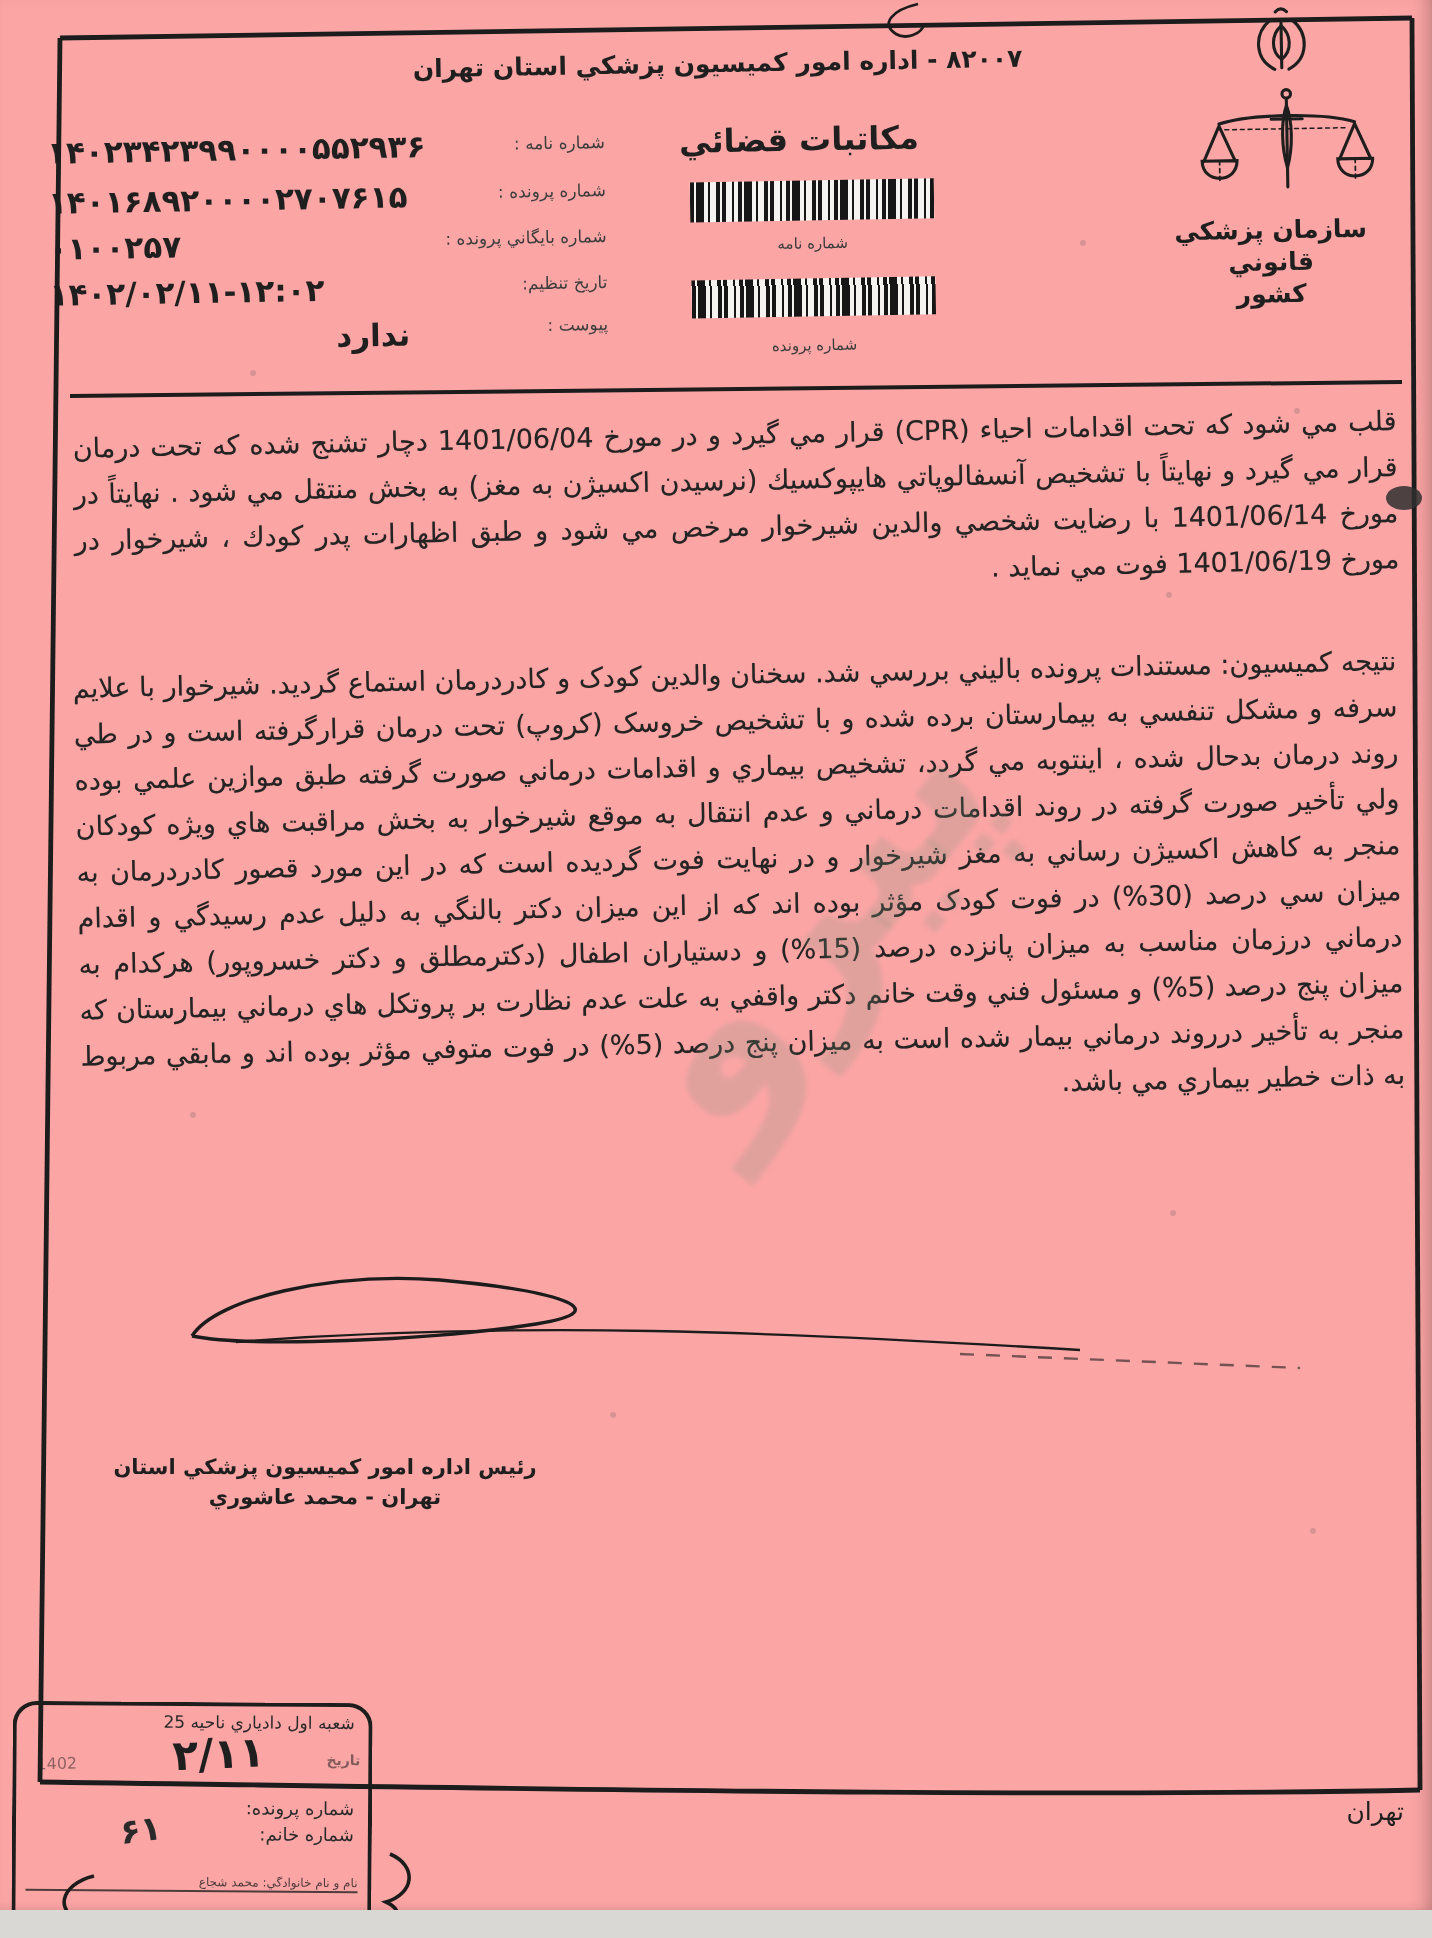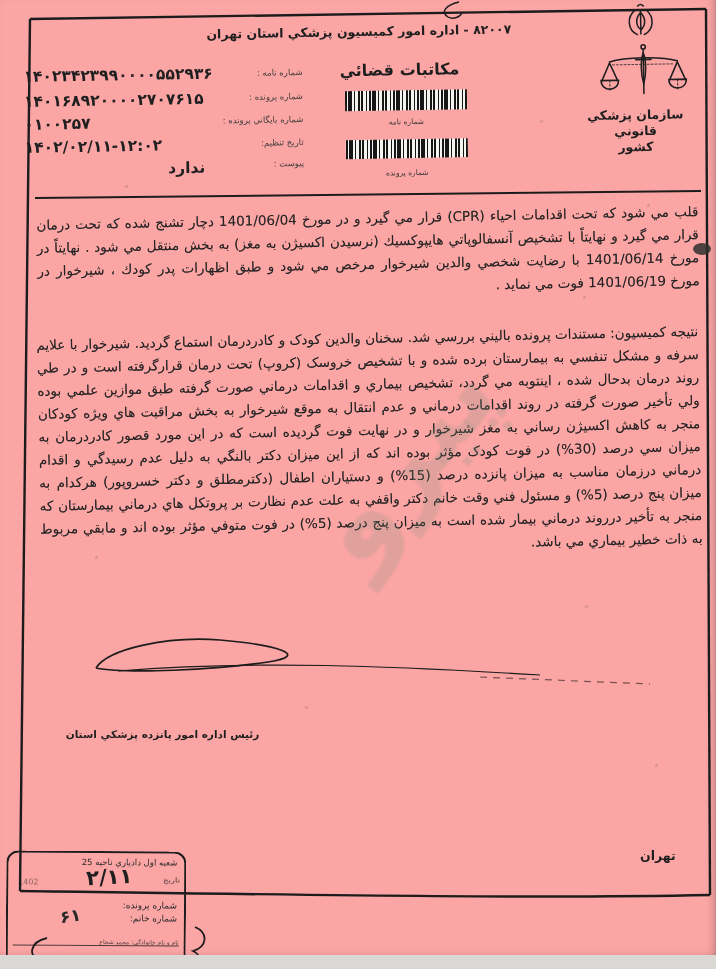--- a/index.html
+++ b/index.html
@@ -32,21 +32,21 @@
     transform:rotate(-1.2deg);transform-origin:100% 0;color:#242424;
     text-shadow:0 0 .4px rgba(0,0,0,.35);}
   .p1{left:36px;top:200px;width:662px;}
   .p2{left:36px;top:320px;width:662px;}
   
   .watermark{left:190px;top:290px;width:420px;height:340px;display:flex;align-items:center;justify-content:center;
     transform:rotate(-51deg);font-size:112px;font-weight:700;color:rgba(122,144,122,.22);
     filter:blur(1.2px);direction:rtl;z-index:1;}
   
   .sig-title{left:55px;top:727px;width:215px;text-align:center;font-size:10.5px;font-weight:700;line-height:15px;direction:rtl;}
-  .city{left:640px;top:848px;width:62px;text-align:left;font-size:12.5px;font-weight:700;direction:rtl;}
+  .city{left:640px;top:898px;width:62px;text-align:right;font-size:12.5px;font-weight:400;direction:rtl;}
   
   .stamp-box{left:6px;top:851px;width:176px;height:117px;border:2px solid #1d1d1d;border-bottom:0;
     border-radius:12px 12px 0 0;transform:rotate(.4deg);direction:rtl;z-index:2;}
   .stamp-r1{margin-top:4px;padding:0 7px;font-size:8.5px;letter-spacing:.3px;color:#2a2a2a;}
   .stamp-date{position:relative;height:28px;}
   .stamp-date .yr{position:absolute;left:10px;top:11px;font-size:8px;opacity:.5;transform:rotate(-2deg);direction:ltr;}
   .stamp-date .lbl{position:absolute;right:4px;top:9px;font-size:7px;opacity:.55;font-weight:bold;}
   .stamp-date .hw{position:absolute;right:52px;top:-2px;font-size:21px;font-weight:700;transform:rotate(-3deg);direction:ltr;}
   .stamp-r3{margin-top:5px;padding:0 7px;font-size:9px;color:#2a2a2a;}
   .stamp-r4{position:relative;height:22px;margin-top:3px;padding:0 7px;font-size:9px;color:#2a2a2a;}
@@ -117,21 +117,22 @@
     <div class="abs fld-value" style="top:87px">۱۴۰۱۶۸۹۲۰۰۰۰۲۷۰۷۶۱۵</div>
     <div class="abs fld-value" style="top:110px">۰۱۰۰۲۵۷</div>
     <div class="abs fld-value" style="top:133px">۱۴۰۲/۰۲/۱۱-۱۲:۰۲</div>
     <div class="abs fld-value" style="top:156px;direction:rtl;">ندارد</div>
   </div>
 
   <div class="abs para p1">قلب مي شود كه تحت اقدامات احياء (CPR) قرار مي گيرد و در مورخ 1401/06/04 دچار تشنج شده كه تحت درمان قرار مي گيرد و نهايتاً با تشخيص آنسفالوپاتي هايپوكسيك (نرسيدن اكسيژن به مغز) به بخش منتقل مي شود . نهايتاً در مورخ 1401/06/14 با رضايت شخصي والدين شيرخوار مرخص مي شود و طبق اظهارات پدر كودك ، شيرخوار در مورخ 1401/06/19 فوت مي نمايد .</div>
   <div class="abs para p2">نتيجه كميسيون: مستندات پرونده باليني بررسي شد. سخنان والدين كودک و كادردرمان استماع گرديد. شيرخوار با علايم سرفه و مشكل تنفسي به بيمارستان برده شده و با تشخيص خروسک (كروپ) تحت درمان قرارگرفته است و در طي روند درمان بدحال شده ، اينتوبه مي گردد، تشخيص بيماري و اقدامات درماني صورت گرفته طبق موازين علمي بوده ولي تأخير صورت گرفته در روند اقدامات درماني و عدم انتقال به موقع شيرخوار به بخش مراقبت هاي ويژه كودكان منجر به كاهش اكسيژن رساني به مغز شيرخوار و در نهايت فوت گرديده است كه در اين مورد قصور كادردرمان به ميزان سي درصد (30%) در فوت كودک مؤثر بوده اند كه از اين ميزان دكتر بالنگي به دليل عدم رسيدگي و اقدام درماني درزمان مناسب به ميزان پانزده درصد (15%) و دستياران اطفال (دكترمطلق و دكتر خسروپور) هركدام به ميزان پنج درصد (5%) و مسئول فني وقت خانم دكتر واقفي به علت عدم نظارت بر پروتكل هاي درماني بيمارستان كه منجر به تأخير درروند درماني بيمار شده است به ميزان پنج درصد (5%) در فوت متوفي مؤثر بوده اند و مابقي مربوط به ذات خطير بيماري مي باشد.</div>
 
   <div class="abs sig-title">
-    <div>رئيس  اداره امور پانزده پزشكي استان</div>
+    <div>رئيس  اداره امور كميسيون پزشكي استان</div>
+    <div>تهران - محمد عاشوري</div>
   </div>
 
   <div class="abs city">تهران</div>
 
   <div class="abs stamp-box">
     <div class="stamp-r1">شعبه اول دادياري ناحيه 25</div>
     <div class="stamp-date">
       <span class="lbl">تاريخ</span>
       <span class="hw">۲/۱۱</span>
       <span class="yr">1402</span>

